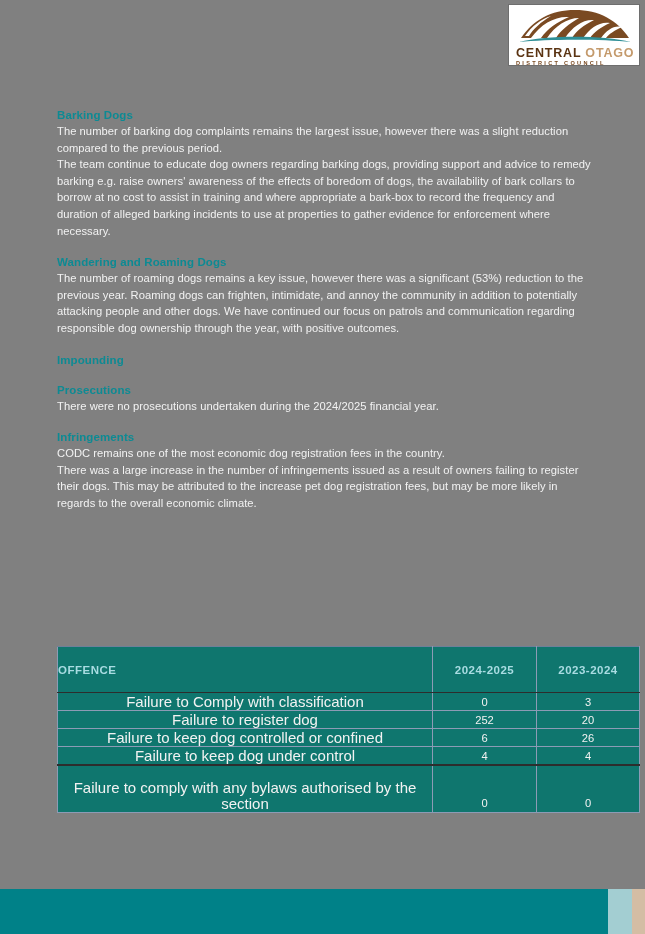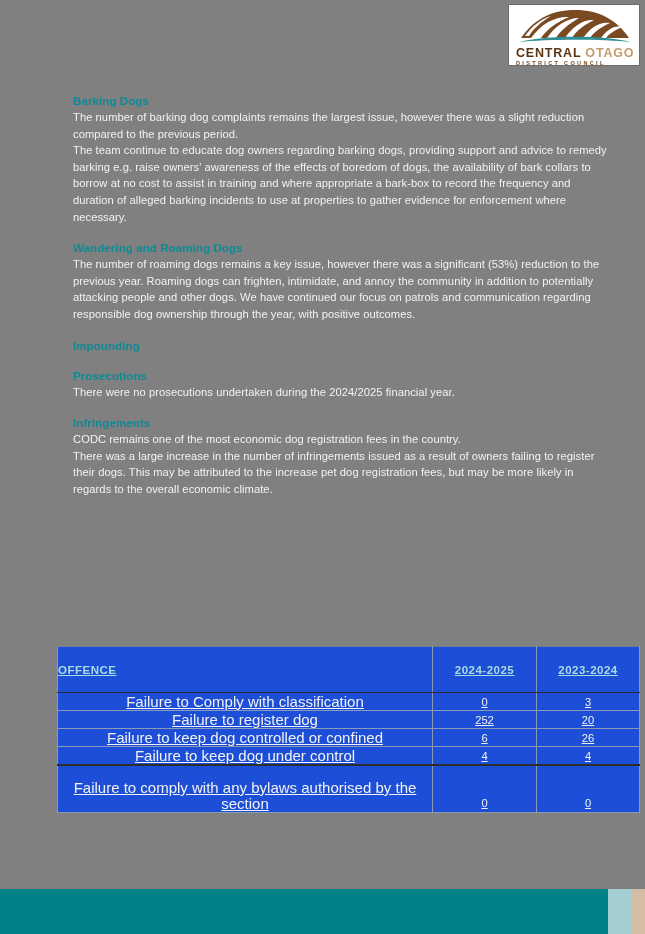--- a/index.html
+++ b/index.html
@@ -71,23 +71,22 @@
     font-weight: bold;
     font-size: 5.6px;
     letter-spacing: 2.3px;
     color: #7a4a22;
   }
 
   
   .content {
     position: absolute;
     left: 57px;
-    top: 94px;
+    top: 108px;
     width: 536px;
-    margin-left: 16px;
   }
 
   h2.sec-heading {
     margin: 0 0 1px 0;
     font-family: "Liberation Sans", sans-serif;
     font-size: 11.5px;
     font-weight: bold;
     color: #0d8a93;
     letter-spacing: 0.1px;
     line-height: 14px;
@@ -123,22 +122,21 @@
   }
   table.offence-table col.c-offence { width: 375px; }
   table.offence-table col.c-y1 { width: 104px; }
   table.offence-table col.c-y2 { width: 103px; }
 
   table.offence-table th,
   table.offence-table td {
     border: 1px solid #8c9bb5;
     padding: 0;
     vertical-align: middle;
-    background: #1d4ed8;
-    text-decoration: underline;
+    background: #0f766e;
   }
   table.offence-table thead th {
     height: 45px;
     font-family: "Liberation Sans", sans-serif;
     font-size: 11.5px;
     font-weight: bold;
     color: #a9dce2;
     letter-spacing: 0.5px;
   }
   th.th-offence {

